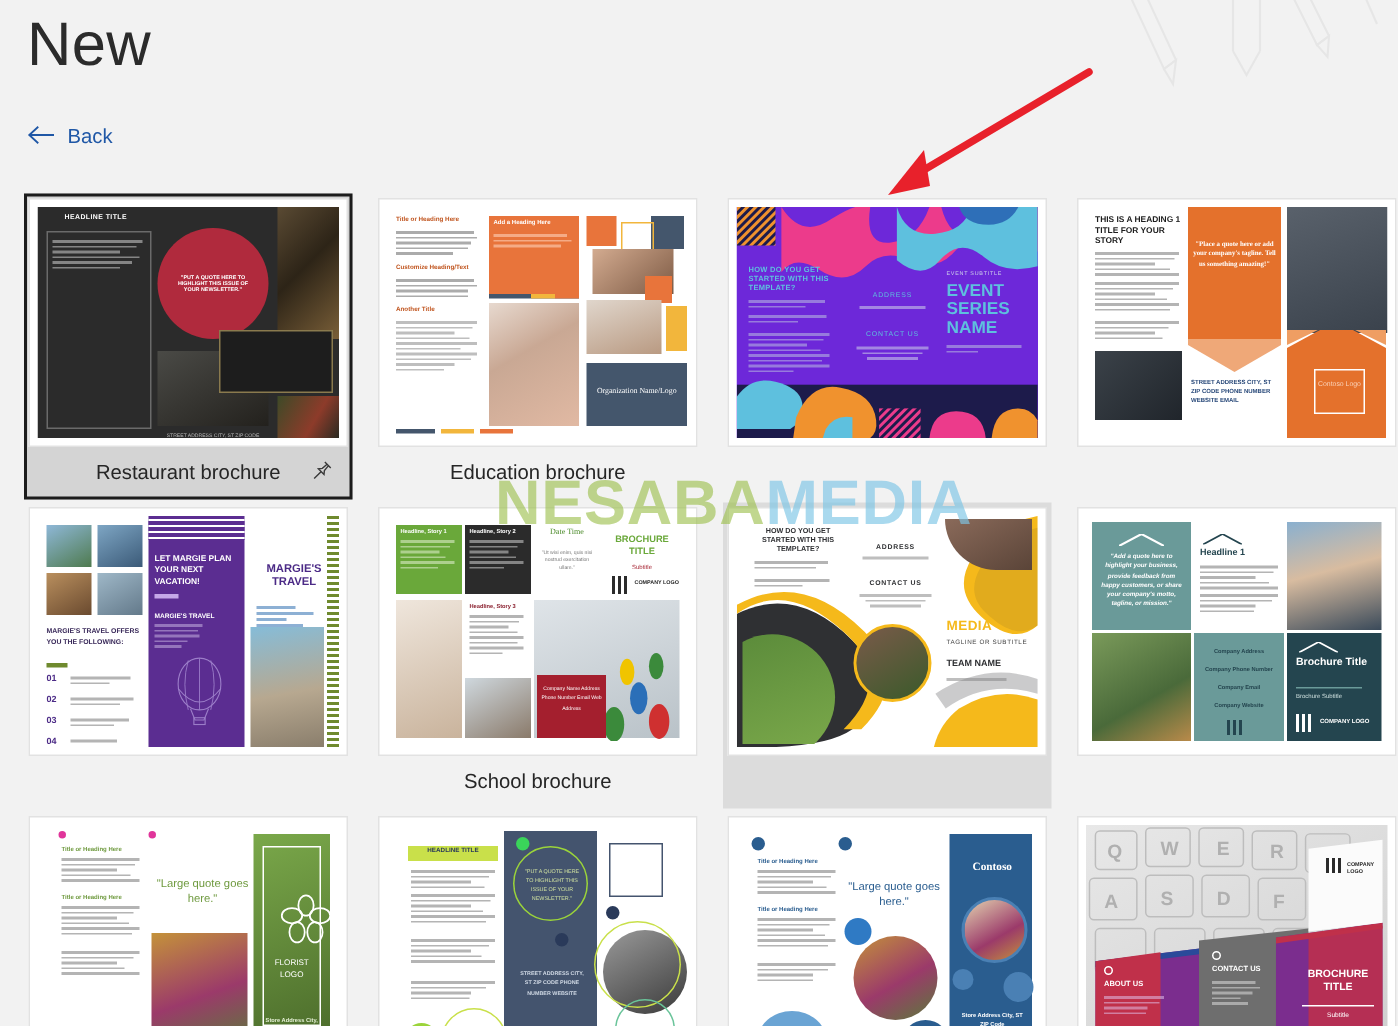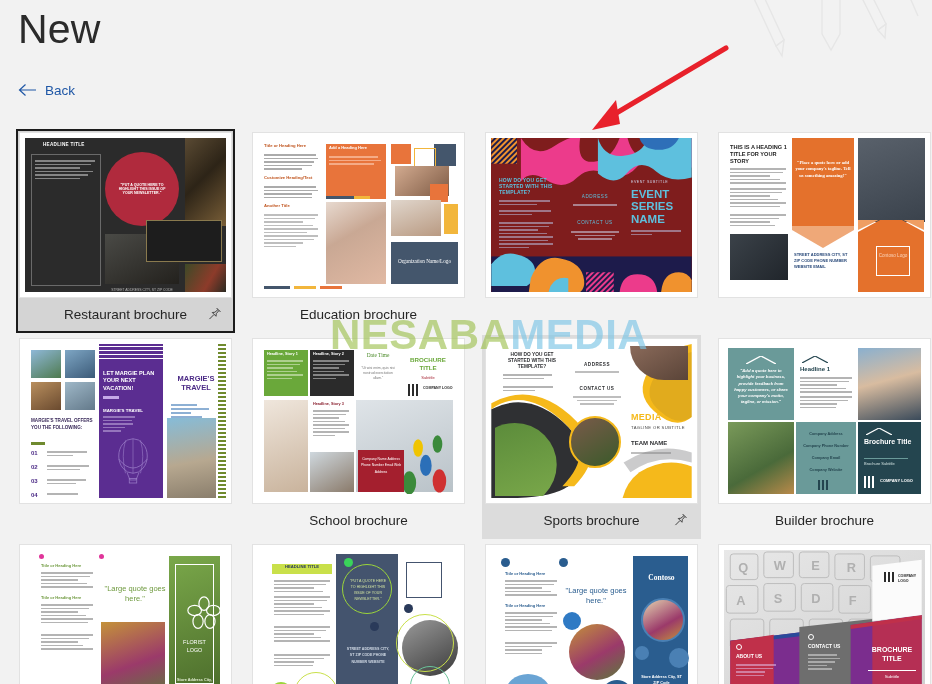--- a/index.html
+++ b/index.html
@@ -88,21 +88,21 @@
     display:flex; align-items:center; justify-content:center; padding:10px; font-weight:700;
   }
   .rest-logo { position:absolute; right:4px; top:82px; width:76px; height:42px; background:#1d1d1d; border:1px solid #8a7a4e; }
 
   
   .edu-orange { background:#e8743b; }
   .edu-navy { background:#44566c; }
   .edu-yellow { background:#f2b63c; }
 
   
-  .vivid-bg { position:absolute; inset:0; background:#7f1d1d; overflow:hidden; }
+  .vivid-bg { position:absolute; inset:0; background:#6d28d9; overflow:hidden; }
 
   
   .arch-orange { background:#e4712c; }
 
   
   .trav-purple { background:#5b2d91; }
 
   
   .sch-green { background:#6aa83a; }
   .sch-red { background:#a41f2e; }
@@ -516,26 +516,20 @@
             </div>
           <div class="panel photo" style="left:78px;top:72px;width:52px;height:52px;border-radius:50%;border:2px solid #f5b91b;background:linear-gradient(150deg,#7a5a4a,#3a5a2a)"></div>
           <div class="tl" style="left:140px;top:68px;color:#f5b91b;font-size:9px;font-weight:700;letter-spacing:.3px">MEDIA</div>
           <div class="tl" style="left:140px;top:82px;color:#444;font-size:4.2px;letter-spacing:.4px">TAGLINE OR SUBTITLE</div>
           <div class="tl" style="left:140px;top:96px;color:#2f3033;font-size:6px;font-weight:700">TEAM NAME</div>
           <div class="lines" style="left:140px;top:108px;width:48px;color:#888">
               <i style="width:84%"></i>
             </div>
         </div>
       </div>
-      <div class="card-label">
-        <span>Sports brochure</span>
-        <svg class="pin-icon" viewBox="0 0 16 16">
-          <path d="M10.2 1.6 L14.4 5.8 M11.8 3.2 L8.4 6.1 L5.6 6.4 L9.6 10.4 L9.9 7.6 L12.8 4.2 M7.3 8.7 L2.6 13.4" stroke="#3a3a3a" stroke-width="1" fill="none"></path>
-        </svg>
-      </div>
     </div>
 
     <div class="card">
       <div class="thumb-frame">
         <div class="thumb" style="background:#fff">
           <div class="panel bld-teal" style="left:4px;top:4px;width:66px;height:72px"></div>
           <svg viewBox="0 0 30 8" style="position:absolute;left:22px;top:12px;width:30px;height:8">
             <path d="M0 8 L15 0 L30 8" fill="none" stroke="#fff" stroke-width="1.4"></path>
           </svg>
           <div class="tl" style="left:8px;top:24px;width:58px;color:#fff;font-size:4.2px;font-style:italic;font-weight:700;text-align:center;line-height:1.5">"Add a quote here to highlight your business, provide feedback from happy customers, or share your company's motto, tagline, or mission."</div>
@@ -568,23 +562,20 @@
           <div class="panel bld-navy" style="left:134px;top:78px;right:4px;bottom:4px"></div>
           <svg viewBox="0 0 30 8" style="position:absolute;left:142px;top:84px;width:26px;height:7">
             <path d="M0 8 L15 0 L30 8" fill="none" stroke="#fff" stroke-width="1.4"></path>
           </svg>
           <div class="tl" style="left:140px;top:94px;width:52px;color:#fff;font-size:7px;font-weight:700;line-height:1.2">Brochure Title</div>
           <div class="panel" style="left:140px;top:114px;width:44px;height:1px;background:#6a9a99"></div>
           <div class="tl" style="left:140px;top:118px;color:#cfe0df;font-size:4px">Brochure Subtitle</div>
           <div class="panel" style="left:140px;top:132px;width:12px;height:12px;background:repeating-linear-gradient(90deg,#fff 0 2px,#24454f 2px 4px)"></div>
           <div class="tl" style="left:156px;top:134px;color:#fff;font-size:4px;font-weight:700;line-height:1.3">COMPANY LOGO</div>
         </div>
-      </div>
-      <div class="card-label">
-        <span>Builder brochure</span>
       </div>
     </div>
   </div>
 
   <div class="grid-row row3">
 
     <div class="card">
       <div class="thumb-frame">
         <div class="thumb" style="background:#fff">
           <div class="panel" style="left:14px;top:4px;width:5px;height:5px;background:#e0359a;border-radius:50%"></div>

